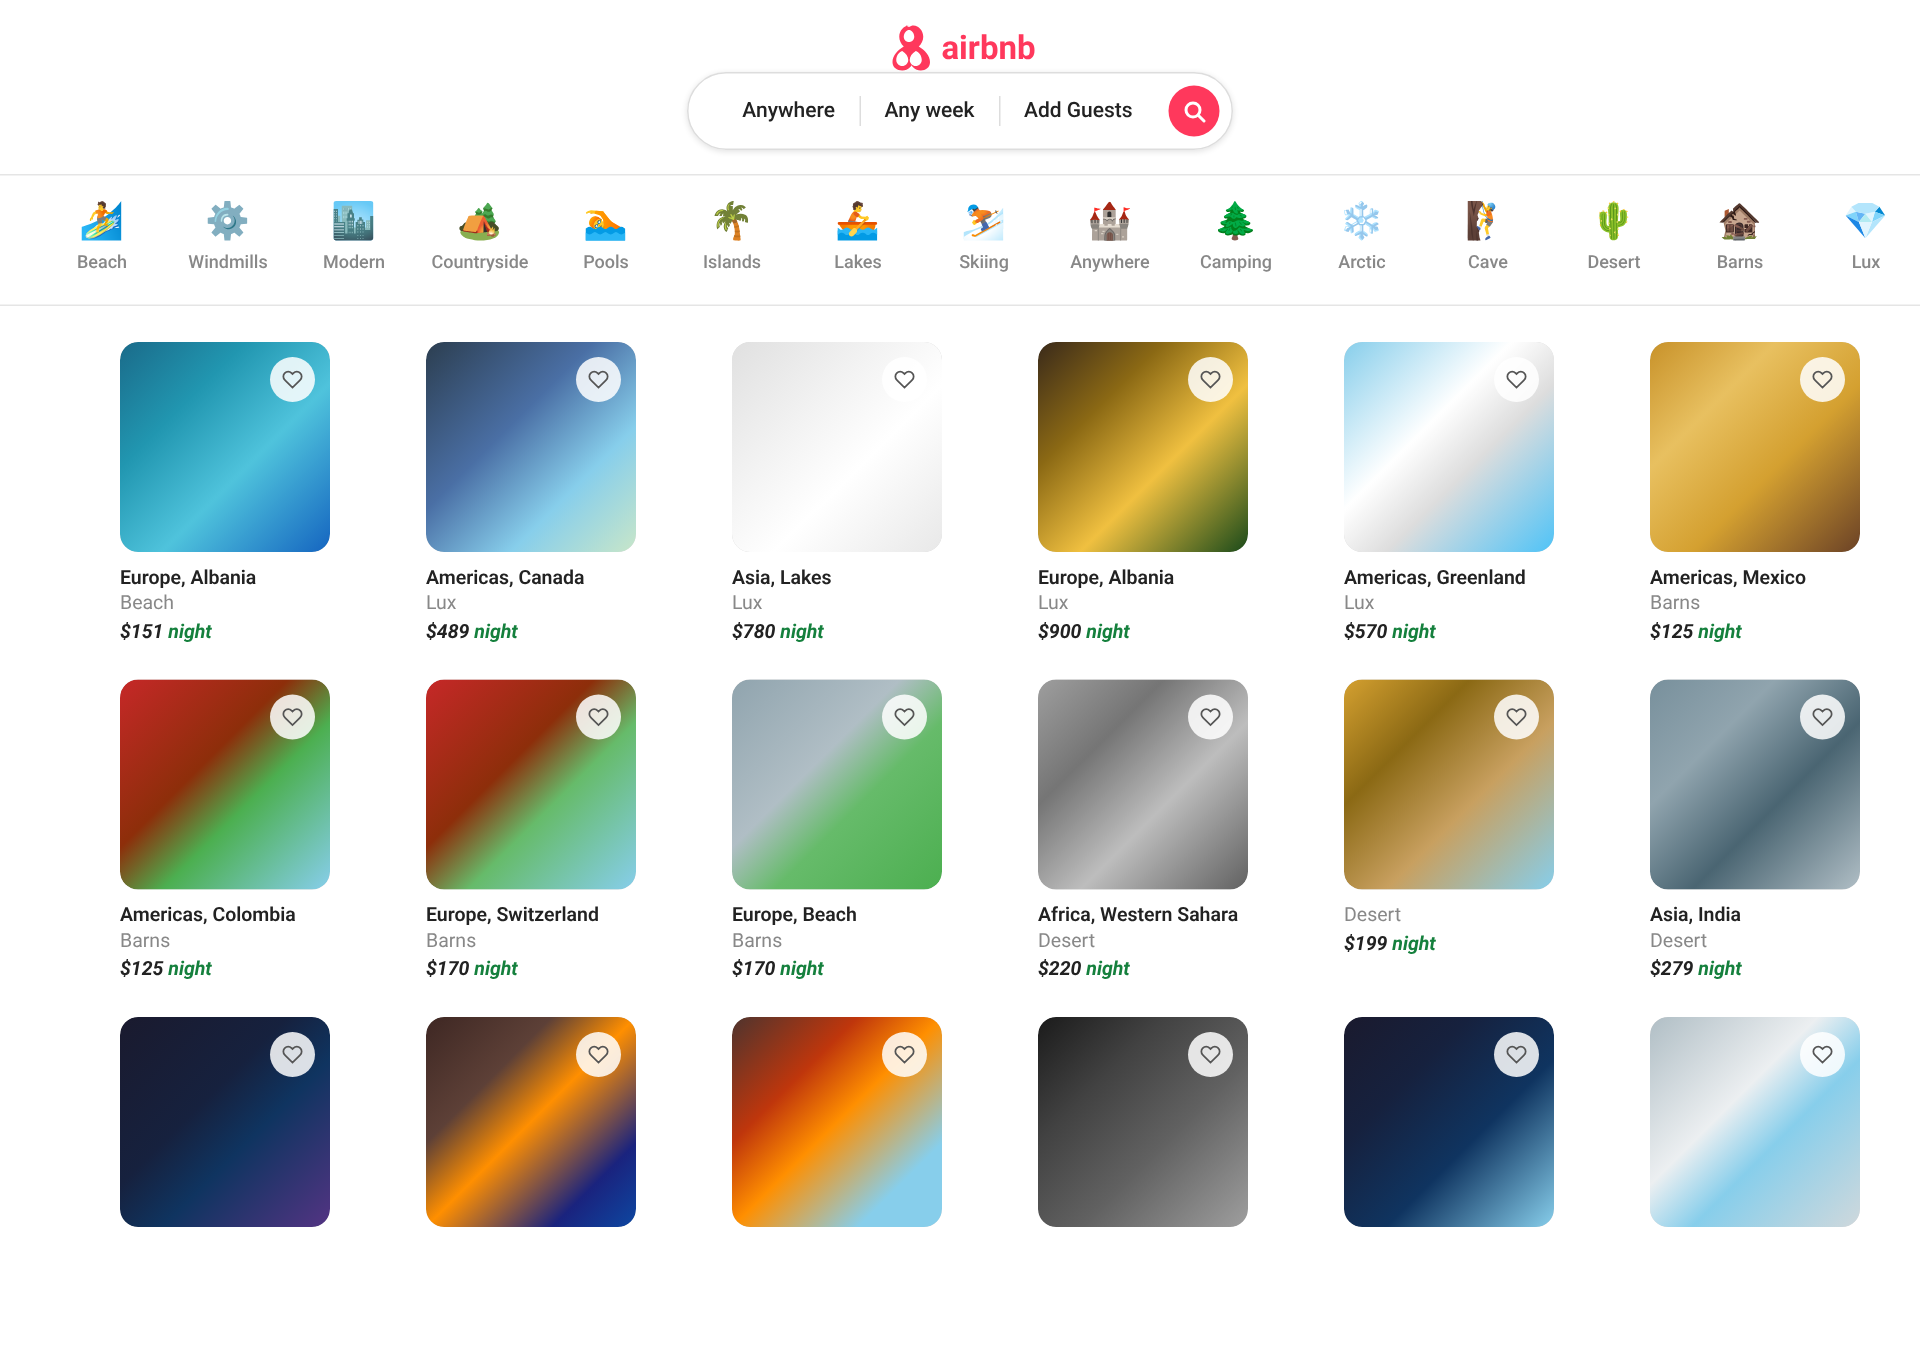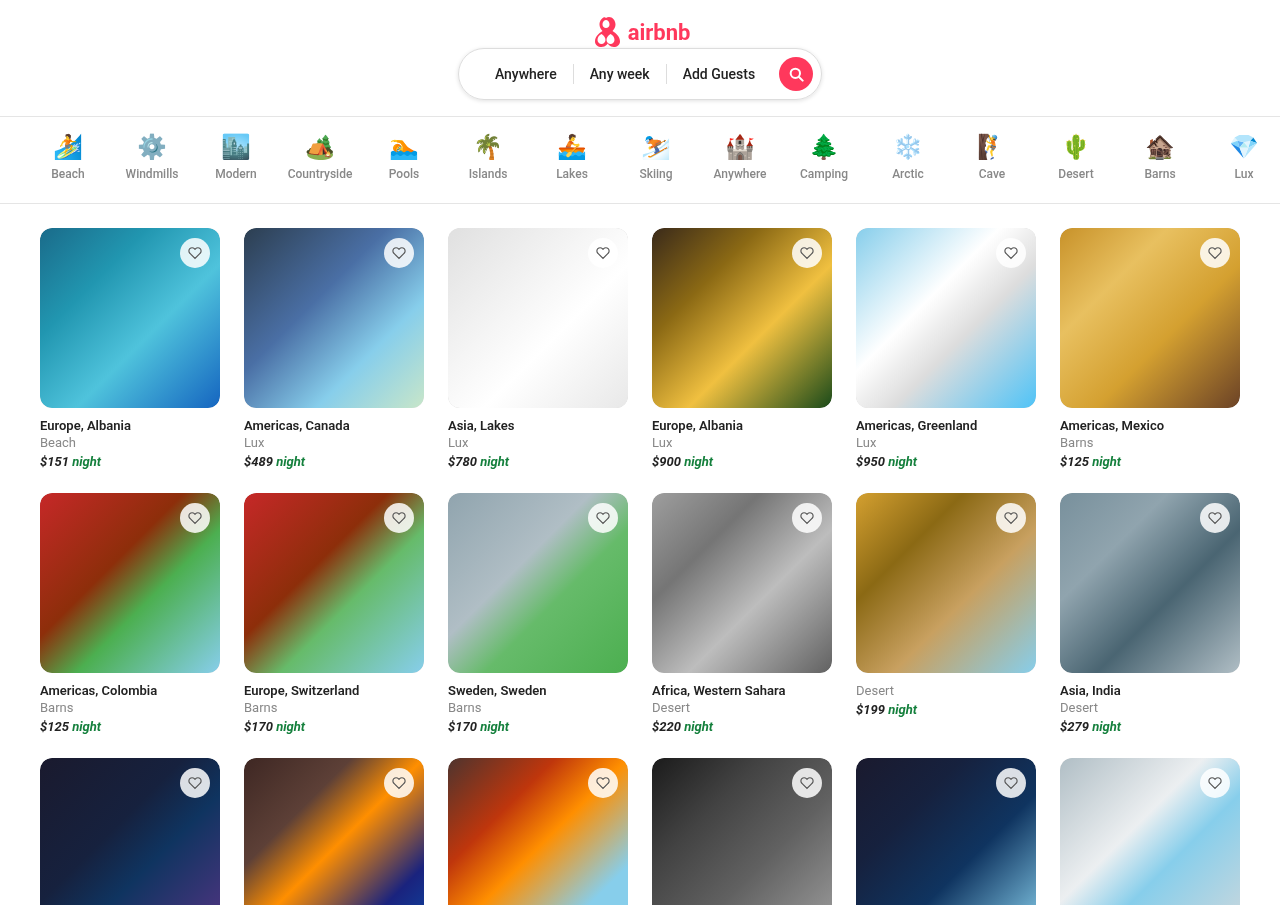--- a/index.html
+++ b/index.html
@@ -122,20 +122,21 @@
 
     
     .listings-grid {
       display: grid;
       grid-template-columns: repeat(6, 1fr);
       gap: 24px;
       padding: 24px 40px;
     }
     .listing-card {
       cursor: pointer;
+      margin-left: 40px;
     }
     .listing-img-wrapper {
       position: relative;
       width: 100%;
       padding-bottom: 100%;
       border-radius: 12px;
       overflow: hidden;
       background: #ddd;
       margin-bottom: 10px;
     }
@@ -331,21 +332,21 @@
       <div class="listing-img-wrapper">
         <div class="listing-img-placeholder" style="background: linear-gradient(135deg, #87CEEB 0%, #fff 40%, #ddd 60%, #4fc3f7 100%);"></div>
         <button class="heart-btn">
           <svg width="14" height="14" viewBox="0 0 24 24" fill="none" stroke="#555" stroke-width="2">
             <path d="M20.84 4.61a5.5 5.5 0 0 0-7.78 0L12 5.67l-1.06-1.06a5.5 5.5 0 0 0-7.78 7.78l1.06 1.06L12 21.23l7.78-7.78 1.06-1.06a5.5 5.5 0 0 0 0-7.78z"></path>
           </svg>
         </button>
       </div>
       <div class="listing-location">Americas, Greenland</div>
       <div class="listing-type">Lux</div>
-      <div class="listing-price"><span>$950</span> <span class="price-night">night</span></div>
+      <div class="listing-price"><span>$570</span> <span class="price-night">night</span></div>
     </div>
     <div class="listing-card">
       <div class="listing-img-wrapper">
         <div class="listing-img-placeholder" style="background: linear-gradient(135deg, #c8922a 0%, #e8c060 30%, #d4a030 60%, #6b4226 100%);"></div>
         <button class="heart-btn">
           <svg width="14" height="14" viewBox="0 0 24 24" fill="none" stroke="#555" stroke-width="2">
             <path d="M20.84 4.61a5.5 5.5 0 0 0-7.78 0L12 5.67l-1.06-1.06a5.5 5.5 0 0 0-7.78 7.78l1.06 1.06L12 21.23l7.78-7.78 1.06-1.06a5.5 5.5 0 0 0 0-7.78z"></path>
           </svg>
         </button>
       </div>
@@ -381,21 +382,21 @@
     </div>
     <div class="listing-card">
       <div class="listing-img-wrapper">
         <div class="listing-img-placeholder" style="background: linear-gradient(135deg, #90a4ae 0%, #b0bec5 40%, #66bb6a 60%, #4caf50 100%);"></div>
         <button class="heart-btn">
           <svg width="14" height="14" viewBox="0 0 24 24" fill="none" stroke="#555" stroke-width="2">
             <path d="M20.84 4.61a5.5 5.5 0 0 0-7.78 0L12 5.67l-1.06-1.06a5.5 5.5 0 0 0-7.78 7.78l1.06 1.06L12 21.23l7.78-7.78 1.06-1.06a5.5 5.5 0 0 0 0-7.78z"></path>
           </svg>
         </button>
       </div>
-      <div class="listing-location">Sweden, Sweden</div>
+      <div class="listing-location">Europe, Beach</div>
       <div class="listing-type">Barns</div>
       <div class="listing-price"><span>$170</span> <span class="price-night">night</span></div>
     </div>
     <div class="listing-card">
       <div class="listing-img-wrapper">
         <div class="listing-img-placeholder" style="background: linear-gradient(135deg, #9e9e9e 0%, #757575 30%, #bdbdbd 60%, #616161 100%);"></div>
         <button class="heart-btn">
           <svg width="14" height="14" viewBox="0 0 24 24" fill="none" stroke="#555" stroke-width="2">
             <path d="M20.84 4.61a5.5 5.5 0 0 0-7.78 0L12 5.67l-1.06-1.06a5.5 5.5 0 0 0-7.78 7.78l1.06 1.06L12 21.23l7.78-7.78 1.06-1.06a5.5 5.5 0 0 0 0-7.78z"></path>
           </svg>

